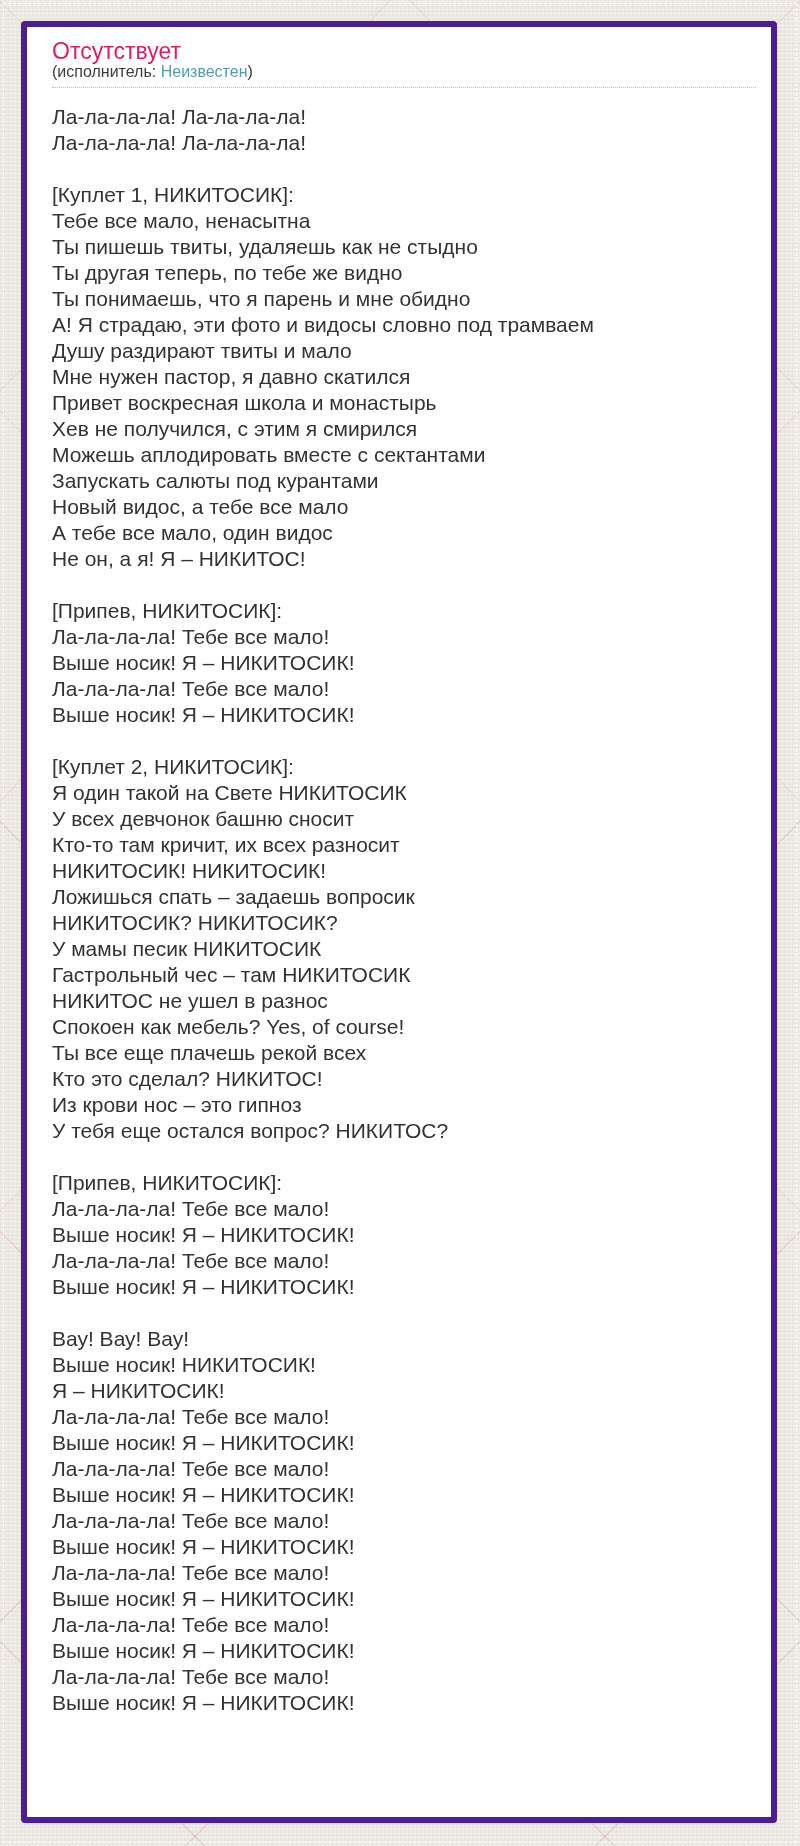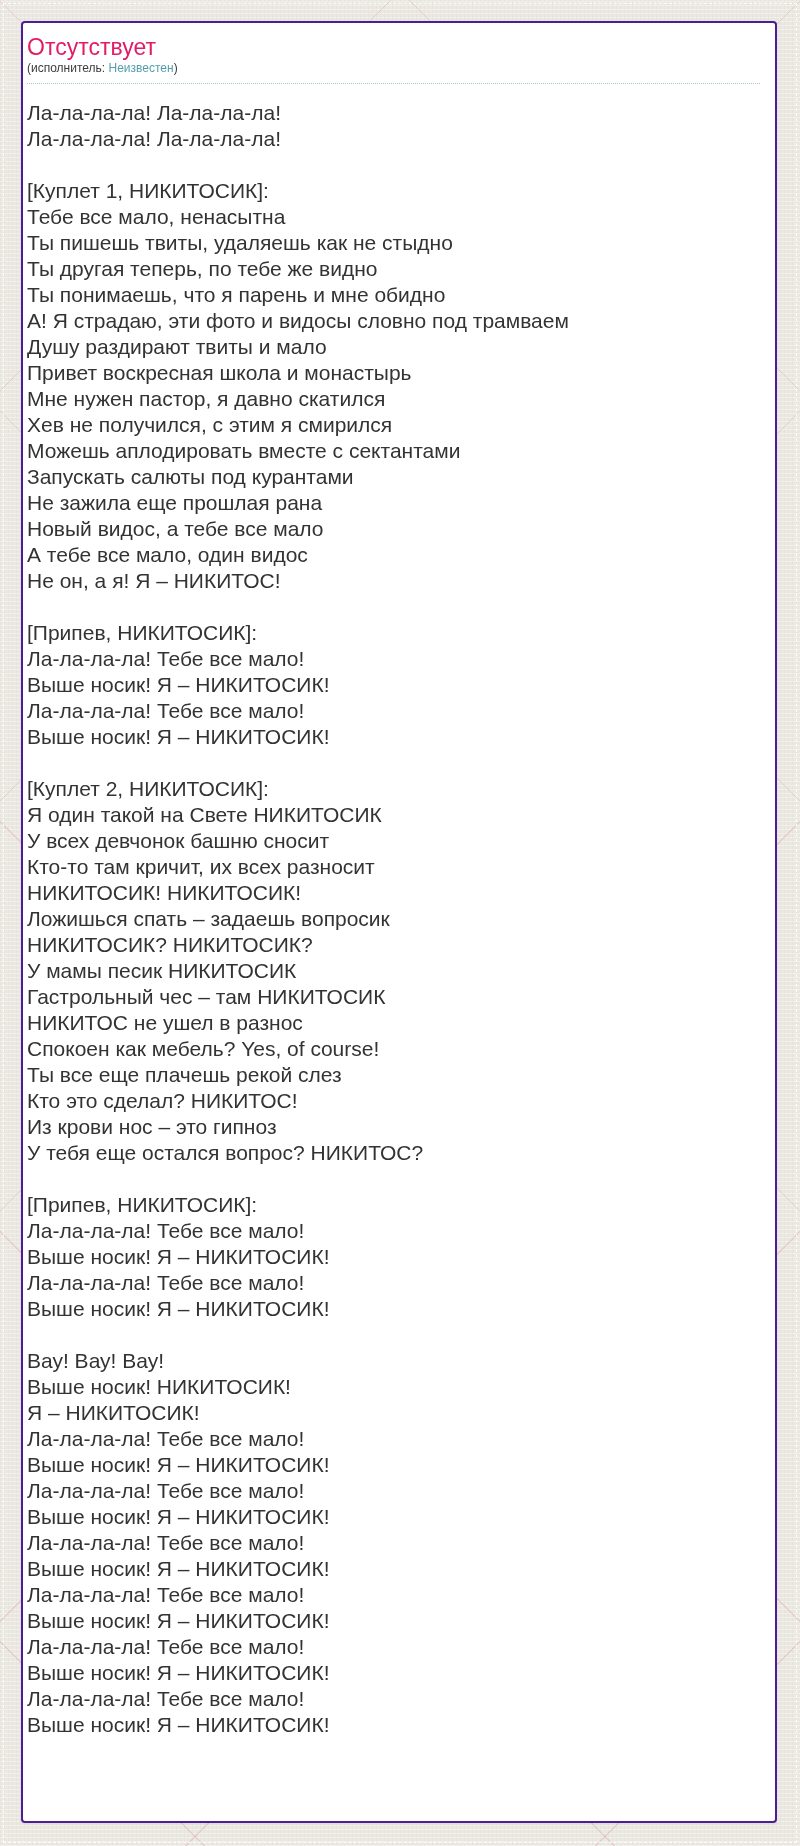--- a/index.html
+++ b/index.html
@@ -30,34 +30,34 @@
     border:1px dashed rgba(255,255,255,0.95);
     pointer-events:none;
     z-index:0;
   }
   .card{
     position:relative;
     z-index:1;
     margin:21px 23px 23px 21px;
     min-height:1802px;
     background:var(--card-bg);
-    border:2px solid #4c1d95;
+    border:6px solid #4c1d95;
     border-radius:4px;
     box-shadow:0 1px 3px rgba(0,0,0,0.07);
-    padding:12px 15px 28px 4px;
+    padding:12px 15px 28px 25px;
   }
   .song-title{
     margin:0;
     font-size:23px;
     line-height:25px;
     font-weight:400;
     color:var(--title-color);
   }
   .artist-line{
-    font-size:12px;
+    font-size:16px;
     line-height:16px;
     color:#3c3c3c;
     white-space:nowrap;
   }
   .artist-line a{
     color:var(--link-color);
     text-decoration:none;
     cursor:pointer;
   }
   .dotted-sep{
@@ -86,26 +86,25 @@
       <div class="lyric-line">Ла-ла-ла-ла! Ла-ла-ла-ла!</div>
       <div class="lyric-line">Ла-ла-ла-ла! Ла-ла-ла-ла!</div>
       <div class="lyric-line">&nbsp;</div>
       <div class="lyric-line">[Куплет 1, НИКИТОСИК]:</div>
       <div class="lyric-line">Тебе все мало, ненасытна</div>
       <div class="lyric-line">Ты пишешь твиты, удаляешь как не стыдно</div>
       <div class="lyric-line">Ты другая теперь, по тебе же видно</div>
       <div class="lyric-line">Ты понимаешь, что я парень и мне обидно</div>
       <div class="lyric-line">А! Я страдаю, эти фото и видосы словно под трамваем</div>
       <div class="lyric-line">Душу раздирают твиты и мало</div>
+      <div class="lyric-line">Мне нужен пастор, я давно скатился</div>
       <div class="lyric-line">Привет воскресная школа и монастырь</div>
-      <div class="lyric-line">Мне нужен пастор, я давно скатился</div>
       <div class="lyric-line">Хев не получился, с этим я смирился</div>
       <div class="lyric-line">Можешь аплодировать вместе с сектантами</div>
       <div class="lyric-line">Запускать салюты под курантами</div>
-      <div class="lyric-line">Не зажила еще прошлая рана</div>
       <div class="lyric-line">Новый видос, а тебе все мало</div>
       <div class="lyric-line">А тебе все мало, один видос</div>
       <div class="lyric-line">Не он, а я! Я – НИКИТОС!</div>
       <div class="lyric-line">&nbsp;</div>
       <div class="lyric-line">[Припев, НИКИТОСИК]:</div>
       <div class="lyric-line">Ла-ла-ла-ла! Тебе все мало!</div>
       <div class="lyric-line">Выше носик! Я – НИКИТОСИК!</div>
       <div class="lyric-line">Ла-ла-ла-ла! Тебе все мало!</div>
       <div class="lyric-line">Выше носик! Я – НИКИТОСИК!</div>
       <div class="lyric-line">&nbsp;</div>
@@ -113,21 +112,21 @@
       <div class="lyric-line">Я один такой на Свете НИКИТОСИК</div>
       <div class="lyric-line">У всех девчонок башню сносит</div>
       <div class="lyric-line">Кто-то там кричит, их всех разносит</div>
       <div class="lyric-line">НИКИТОСИК! НИКИТОСИК!</div>
       <div class="lyric-line">Ложишься спать – задаешь вопросик</div>
       <div class="lyric-line">НИКИТОСИК? НИКИТОСИК?</div>
       <div class="lyric-line">У мамы песик НИКИТОСИК</div>
       <div class="lyric-line">Гастрольный чес – там НИКИТОСИК</div>
       <div class="lyric-line">НИКИТОС не ушел в разнос</div>
       <div class="lyric-line">Спокоен как мебель? Yes, of course!</div>
-      <div class="lyric-line">Ты все еще плачешь рекой слез</div>
+      <div class="lyric-line">Ты все еще плачешь рекой всех</div>
       <div class="lyric-line">Кто это сделал? НИКИТОС!</div>
       <div class="lyric-line">Из крови нос – это гипноз</div>
       <div class="lyric-line">У тебя еще остался вопрос? НИКИТОС?</div>
       <div class="lyric-line">&nbsp;</div>
       <div class="lyric-line">[Припев, НИКИТОСИК]:</div>
       <div class="lyric-line">Ла-ла-ла-ла! Тебе все мало!</div>
       <div class="lyric-line">Выше носик! Я – НИКИТОСИК!</div>
       <div class="lyric-line">Ла-ла-ла-ла! Тебе все мало!</div>
       <div class="lyric-line">Выше носик! Я – НИКИТОСИК!</div>
       <div class="lyric-line">&nbsp;</div>

